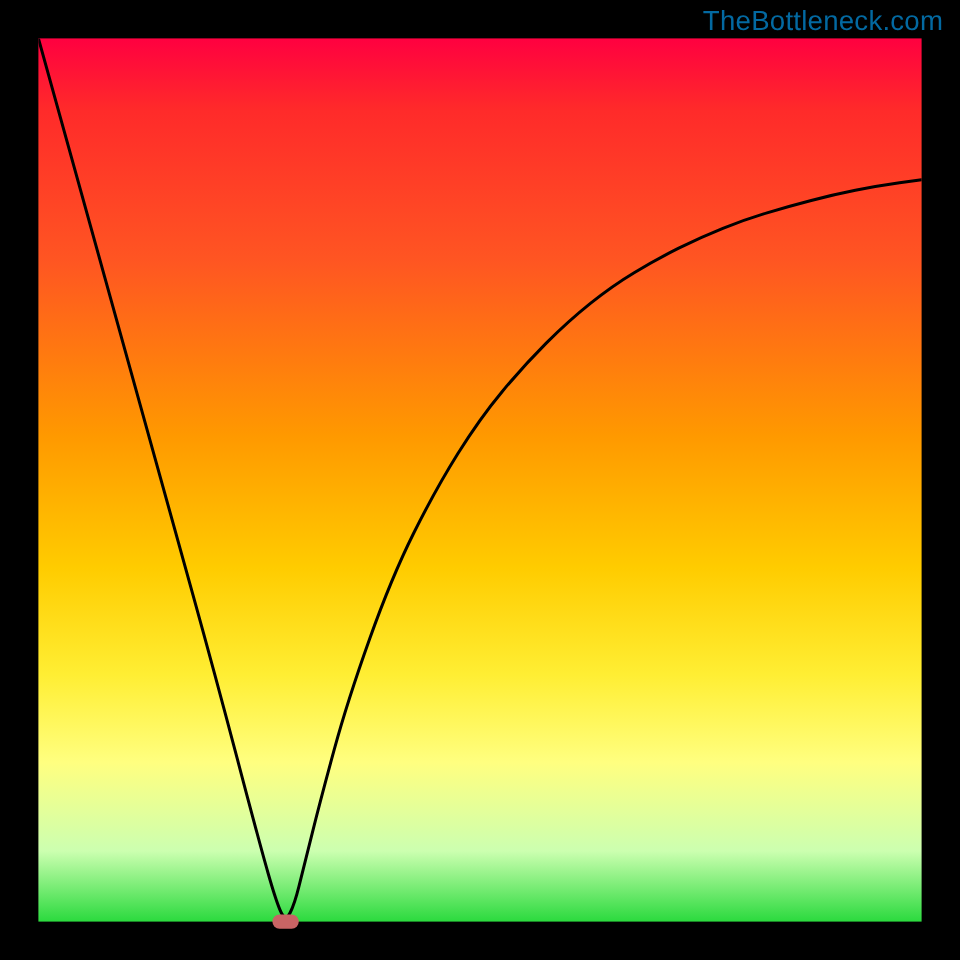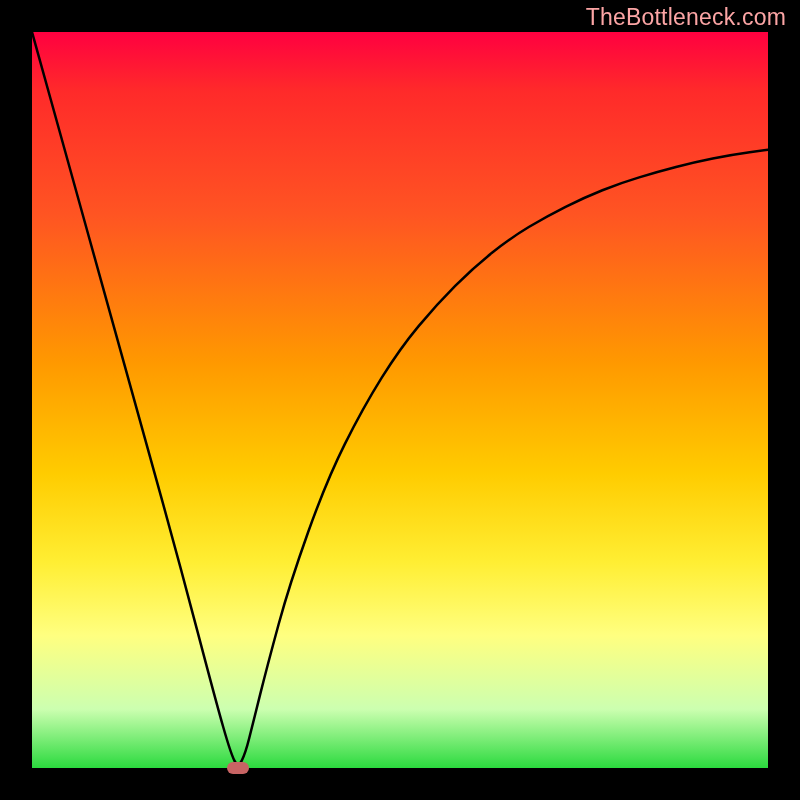--- a/index.html
+++ b/index.html
@@ -52,21 +52,21 @@
     background: #c86464;
     border-radius: 6px;
     transform: translate(-50%, -50%);
   }
   .watermark {
     position: absolute;
     top: 4px;
     right: 14px;
     font-family: Arial, Helvetica, sans-serif;
     font-size: 23px;
-    color: #fca5a5;
+    color: #0369a1;
     letter-spacing: 0.2px;
   }
 </style>
 </head>
 <body>
 
 <div class="frame">
 
   <div class="plot-area">
 

